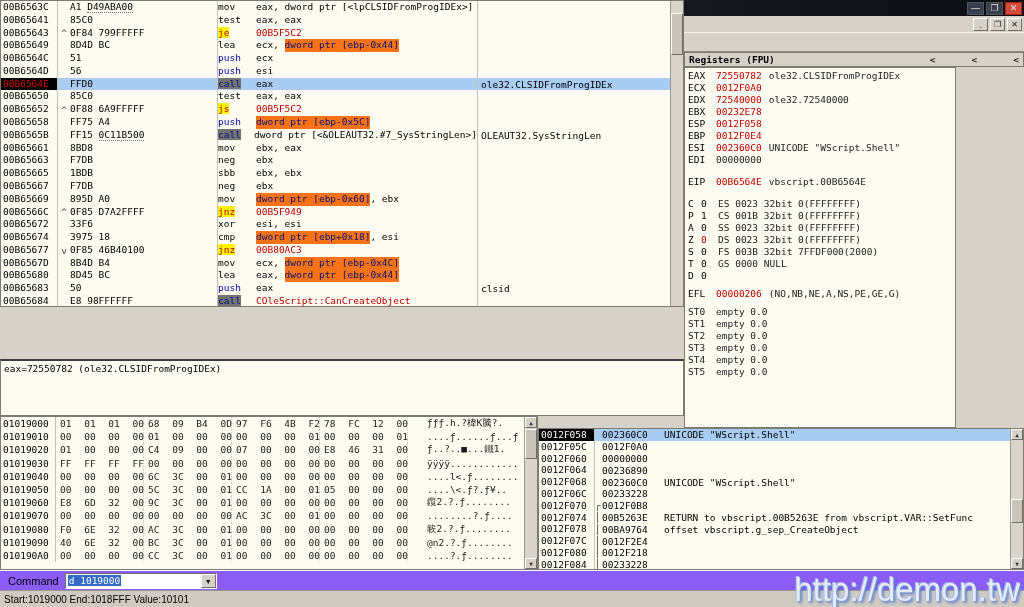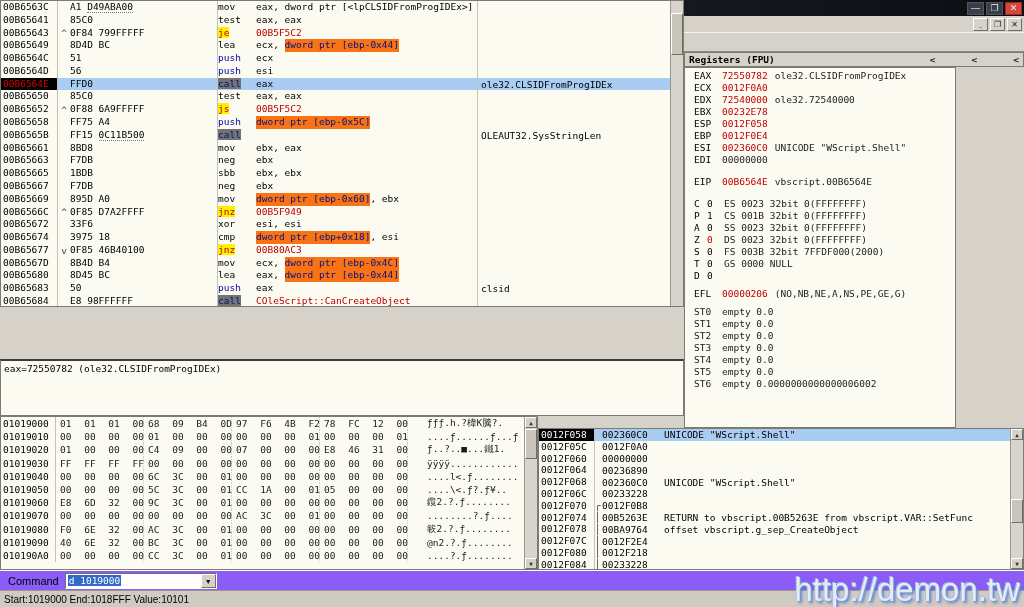--- a/index.html
+++ b/index.html
@@ -41,21 +41,21 @@
   
   .pane { position:absolute; background:#FCFBF2; border:1px solid #7b7b73; overflow:hidden; }
   #disasm   { left:0;   top:52;  width:684px; height:307px; }
   #infopane { left:0;   top:359px; width:684px; height:57px; border-top:2px solid #3c3c3c; padding:2px 3px; }
   #dump     { left:0;   top:416px; width:538px; height:154px; }
   #regheader{ left:684px; top:52px; width:340px; height:15px; background:#D6D2C9; border:1px solid #7b7b73;
     font-weight:bold; display:flex; align-items:center; padding:0 4px; position:absolute; }
   #regheader .chev { margin-left:36px; color:#222; font-weight:bold; }
   #regheader .hlabel { flex:0; white-space:nowrap; }
   #regheader .push { flex:1; }
-  #registers{ left:684px; top:67px; width:272px; height:361px; padding:2px 0 0 9px; }
+  #registers{ left:684px; top:67px; width:272px; height:361px; padding:2px 0 0 3px; }
   #stack    { left:538px; top:428px; width:486px; height:142px; }
 
   
   .drow { height:12.79px; display:flex; align-items:center; white-space:pre; }
   .d-addr { width:57px; padding-left:2px; border-right:1px solid #c4c2b8; height:100%; line-height:12.7px; }
   .d-jmp  { width:12px; text-align:center; color:#444; }
   .d-bytes{ width:148px; border-right:1px solid #c4c2b8; height:100%; line-height:12.7px; }
   .d-bytes u { text-decoration:none; border-bottom:1px dotted #777; }
   .d-instr{ width:260px; border-right:1px solid #c4c2b8; height:100%; line-height:12.7px; display:flex; }
   .d-mn   { width:38px; }
@@ -211,21 +211,21 @@
     <div class="drow"><span class="d-addr">00B6563C</span><span class="d-jmp"></span><span class="d-bytes">A1 <u>D49ABA00</u></span><span class="d-instr"><span class="d-mn"><span class="mn-p">mov</span></span><span class="op-p">eax, dword ptr [&lt;lpCLSIDFromProgIDEx&gt;]</span></span><span class="d-com"></span></div>
     <div class="drow"><span class="d-addr">00B65641</span><span class="d-jmp"></span><span class="d-bytes">85C0</span><span class="d-instr"><span class="d-mn"><span class="mn-p">test</span></span><span class="op-p">eax, eax</span></span><span class="d-com"></span></div>
     <div class="drow"><span class="d-addr">00B65643</span><span class="d-jmp">^</span><span class="d-bytes">0F84 799FFFFF</span><span class="d-instr"><span class="d-mn"><span class="mn-j">je</span></span><span class="op-r">00B5F5C2</span></span><span class="d-com"></span></div>
     <div class="drow"><span class="d-addr">00B65649</span><span class="d-jmp"></span><span class="d-bytes">8D4D BC</span><span class="d-instr"><span class="d-mn"><span class="mn-p">lea</span></span><span class="op-p">ecx, </span><span class="op-m">dword ptr [ebp-0x44]</span></span><span class="d-com"></span></div>
     <div class="drow"><span class="d-addr">00B6564C</span><span class="d-jmp"></span><span class="d-bytes">51</span><span class="d-instr"><span class="d-mn"><span class="mn-u">push</span></span><span class="op-p">ecx</span></span><span class="d-com"></span></div>
     <div class="drow"><span class="d-addr">00B6564D</span><span class="d-jmp"></span><span class="d-bytes">56</span><span class="d-instr"><span class="d-mn"><span class="mn-u">push</span></span><span class="op-p">esi</span></span><span class="d-com"></span></div>
     <div class="drow sel"><span class="d-addr">00B6564E</span><span class="d-jmp"></span><span class="d-bytes">FFD0</span><span class="d-instr"><span class="d-mn"><span class="mn-c">call</span></span><span class="op-p">eax</span></span><span class="d-com">ole32.CLSIDFromProgIDEx</span></div>
     <div class="drow"><span class="d-addr">00B65650</span><span class="d-jmp"></span><span class="d-bytes">85C0</span><span class="d-instr"><span class="d-mn"><span class="mn-p">test</span></span><span class="op-p">eax, eax</span></span><span class="d-com"></span></div>
     <div class="drow"><span class="d-addr">00B65652</span><span class="d-jmp">^</span><span class="d-bytes">0F88 6A9FFFFF</span><span class="d-instr"><span class="d-mn"><span class="mn-j">js</span></span><span class="op-r">00B5F5C2</span></span><span class="d-com"></span></div>
     <div class="drow"><span class="d-addr">00B65658</span><span class="d-jmp"></span><span class="d-bytes">FF75 A4</span><span class="d-instr"><span class="d-mn"><span class="mn-u">push</span></span><span class="op-m">dword ptr [ebp-0x5C]</span></span><span class="d-com"></span></div>
-    <div class="drow"><span class="d-addr">00B6565B</span><span class="d-jmp"></span><span class="d-bytes">FF15 <u>0C11B500</u></span><span class="d-instr"><span class="d-mn"><span class="mn-c">call</span></span></span><span class="d-com">OLEAUT32.SysStringLen</span></div>
+    <div class="drow"><span class="d-addr">00B6565B</span><span class="d-jmp"></span><span class="d-bytes">FF15 <u>0C11B500</u></span><span class="d-instr"><span class="d-mn"><span class="mn-c">call</span></span><span class="op-p">dword ptr [&lt;&amp;OLEAUT32.#7_SysStringLen&gt;]</span></span><span class="d-com">OLEAUT32.SysStringLen</span></div>
     <div class="drow"><span class="d-addr">00B65661</span><span class="d-jmp"></span><span class="d-bytes">8BD8</span><span class="d-instr"><span class="d-mn"><span class="mn-p">mov</span></span><span class="op-p">ebx, eax</span></span><span class="d-com"></span></div>
     <div class="drow"><span class="d-addr">00B65663</span><span class="d-jmp"></span><span class="d-bytes">F7DB</span><span class="d-instr"><span class="d-mn"><span class="mn-p">neg</span></span><span class="op-p">ebx</span></span><span class="d-com"></span></div>
     <div class="drow"><span class="d-addr">00B65665</span><span class="d-jmp"></span><span class="d-bytes">1BDB</span><span class="d-instr"><span class="d-mn"><span class="mn-p">sbb</span></span><span class="op-p">ebx, ebx</span></span><span class="d-com"></span></div>
     <div class="drow"><span class="d-addr">00B65667</span><span class="d-jmp"></span><span class="d-bytes">F7DB</span><span class="d-instr"><span class="d-mn"><span class="mn-p">neg</span></span><span class="op-p">ebx</span></span><span class="d-com"></span></div>
     <div class="drow"><span class="d-addr">00B65669</span><span class="d-jmp"></span><span class="d-bytes">895D A0</span><span class="d-instr"><span class="d-mn"><span class="mn-p">mov</span></span><span class="op-m">dword ptr [ebp-0x60]</span><span class="op-p">, ebx</span></span><span class="d-com"></span></div>
     <div class="drow"><span class="d-addr">00B6566C</span><span class="d-jmp">^</span><span class="d-bytes">0F85 D7A2FFFF</span><span class="d-instr"><span class="d-mn"><span class="mn-j">jnz</span></span><span class="op-r">00B5F949</span></span><span class="d-com"></span></div>
     <div class="drow"><span class="d-addr">00B65672</span><span class="d-jmp"></span><span class="d-bytes">33F6</span><span class="d-instr"><span class="d-mn"><span class="mn-p">xor</span></span><span class="op-p">esi, esi</span></span><span class="d-com"></span></div>
     <div class="drow"><span class="d-addr">00B65674</span><span class="d-jmp"></span><span class="d-bytes">3975 18</span><span class="d-instr"><span class="d-mn"><span class="mn-p">cmp</span></span><span class="op-m">dword ptr [ebp+0x18]</span><span class="op-p">, esi</span></span><span class="d-com"></span></div>
     <div class="drow"><span class="d-addr">00B65677</span><span class="d-jmp">v</span><span class="d-bytes">0F85 46B40100</span><span class="d-instr"><span class="d-mn"><span class="mn-j">jnz</span></span><span class="op-r">00B80AC3</span></span><span class="d-com"></span></div>
     <div class="drow"><span class="d-addr">00B6567D</span><span class="d-jmp"></span><span class="d-bytes">8B4D B4</span><span class="d-instr"><span class="d-mn"><span class="mn-p">mov</span></span><span class="op-p">ecx, </span><span class="op-m">dword ptr [ebp-0x4C]</span></span><span class="d-com"></span></div>
@@ -267,21 +267,20 @@
     <div class="rrow"><span class="r-flag">D</span><span class="r-fval">0</span><span class="r-st"></span></div>
     <div class="rsp6"></div>
     <div class="rrow"><span class="r-name">EFL</span><span class="r-val chg">00000206</span><span class="r-com">(NO,NB,NE,A,NS,PE,GE,G)</span></div>
     <div class="rsp6"></div>
     <div class="rrow"><span class="r-name r-st">ST0</span><span class="r-st">empty 0.0</span></div>
     <div class="rrow"><span class="r-name r-st">ST1</span><span class="r-st">empty 0.0</span></div>
     <div class="rrow"><span class="r-name r-st">ST2</span><span class="r-st">empty 0.0</span></div>
     <div class="rrow"><span class="r-name r-st">ST3</span><span class="r-st">empty 0.0</span></div>
     <div class="rrow"><span class="r-name r-st">ST4</span><span class="r-st">empty 0.0</span></div>
     <div class="rrow"><span class="r-name r-st">ST5</span><span class="r-st">empty 0.0</span></div>
-    <div class="rrow"><span class="r-name r-st">ST6</span><span class="r-st">empty 0.0000000000000006002</span></div>
   </div>
 <div class="pane" id="dump">
     <div class="xrow"><span class="x-addr">01019000</span><span class="x-grp">01 01 01 00</span><span class="x-grp">68 09 B4 0D</span><span class="x-grp">97 F6 4B F2</span><span class="x-grp">78 FC 12 00</span><span class="x-ascii">ƒƒƒ.h.?椲K騰?.</span></div>
     <div class="xrow"><span class="x-addr">01019010</span><span class="x-grp">00 00 00 00</span><span class="x-grp">01 00 00 00</span><span class="x-grp">00 00 00 01</span><span class="x-grp">00 00 00 01</span><span class="x-ascii">....ƒ......ƒ...ƒ</span></div>
     <div class="xrow"><span class="x-addr">01019020</span><span class="x-grp">01 00 00 00</span><span class="x-grp">C4 09 00 00</span><span class="x-grp">07 00 00 00</span><span class="x-grp">E8 46 31 00</span><span class="x-ascii">ƒ..?..■...鐵1.</span></div>
     <div class="xrow"><span class="x-addr">01019030</span><span class="x-grp">FF FF FF FF</span><span class="x-grp">00 00 00 00</span><span class="x-grp">00 00 00 00</span><span class="x-grp">00 00 00 00</span><span class="x-ascii">ÿÿÿÿ............</span></div>
     <div class="xrow"><span class="x-addr">01019040</span><span class="x-grp">00 00 00 00</span><span class="x-grp">6C 3C 00 01</span><span class="x-grp">00 00 00 00</span><span class="x-grp">00 00 00 00</span><span class="x-ascii">....l&lt;.ƒ........</span></div>
     <div class="xrow"><span class="x-addr">01019050</span><span class="x-grp">00 00 00 00</span><span class="x-grp">5C 3C 00 01</span><span class="x-grp">CC 1A 00 01</span><span class="x-grp">05 00 00 00</span><span class="x-ascii">....\&lt;.ƒ?.ƒ¥..</span></div>
     <div class="xrow"><span class="x-addr">01019060</span><span class="x-grp">E8 6D 32 00</span><span class="x-grp">9C 3C 00 01</span><span class="x-grp">00 00 00 00</span><span class="x-grp">00 00 00 00</span><span class="x-ascii">鑬2.?.ƒ........</span></div>
     <div class="xrow"><span class="x-addr">01019070</span><span class="x-grp">00 00 00 00</span><span class="x-grp">00 00 00 00</span><span class="x-grp">AC 3C 00 01</span><span class="x-grp">00 00 00 00</span><span class="x-ascii">........?.ƒ....</span></div>

